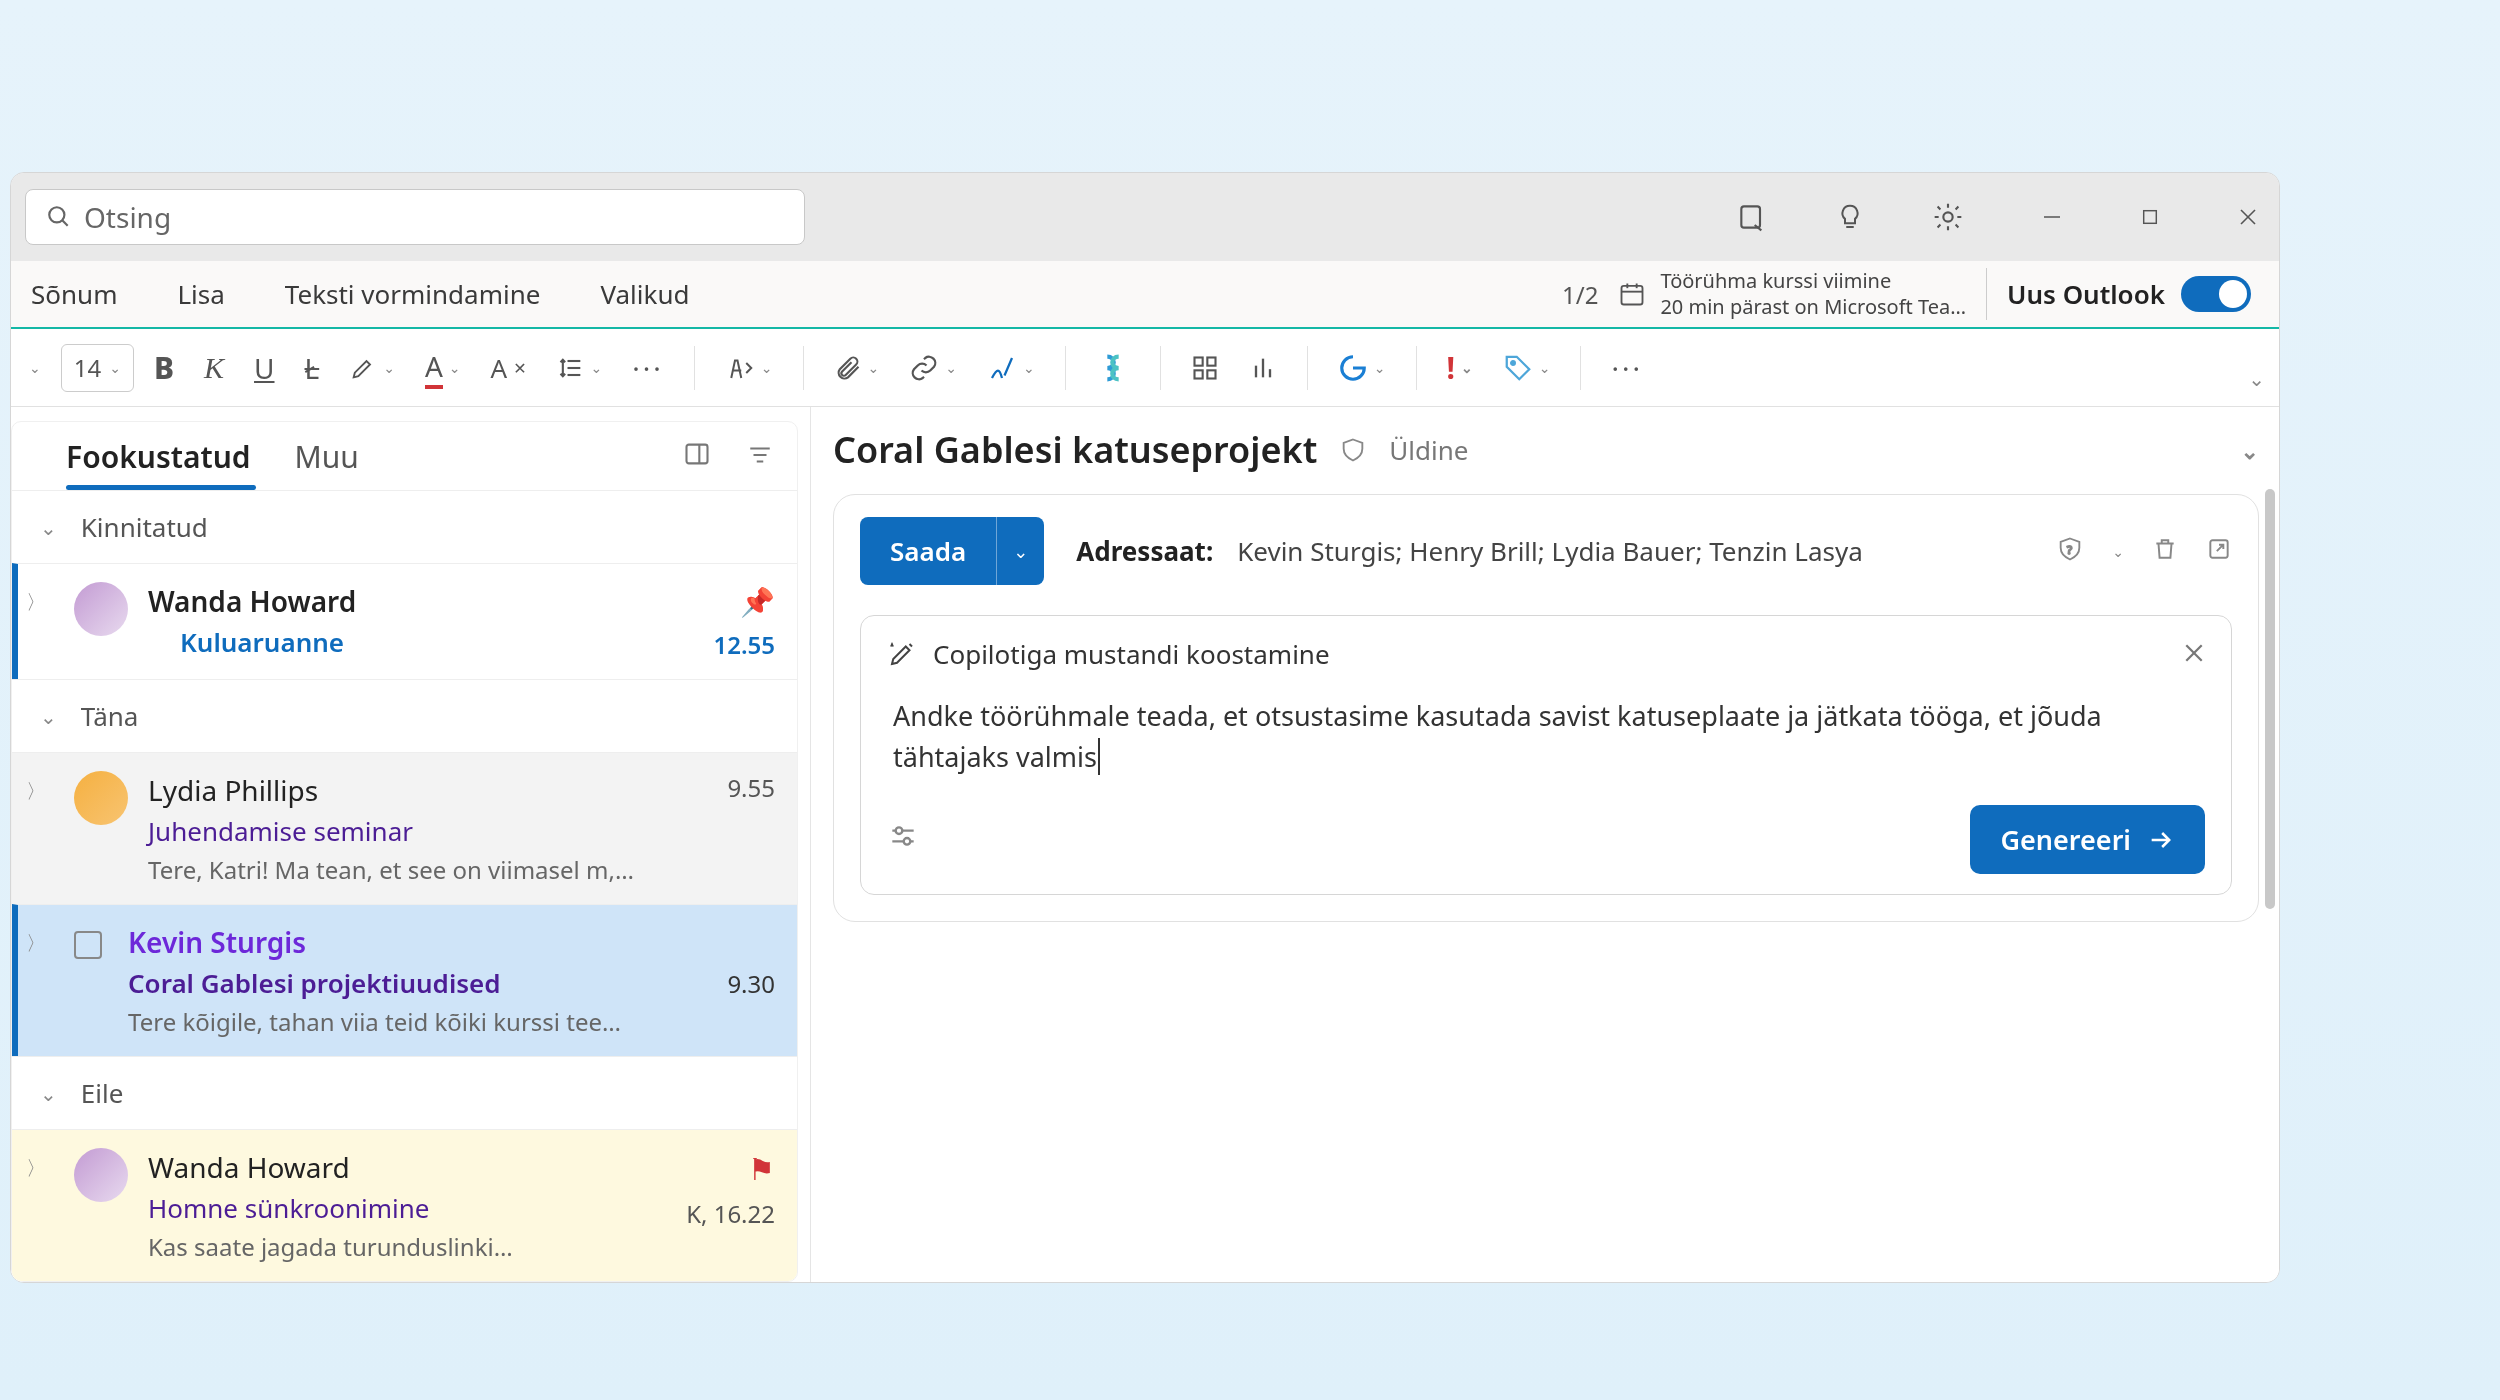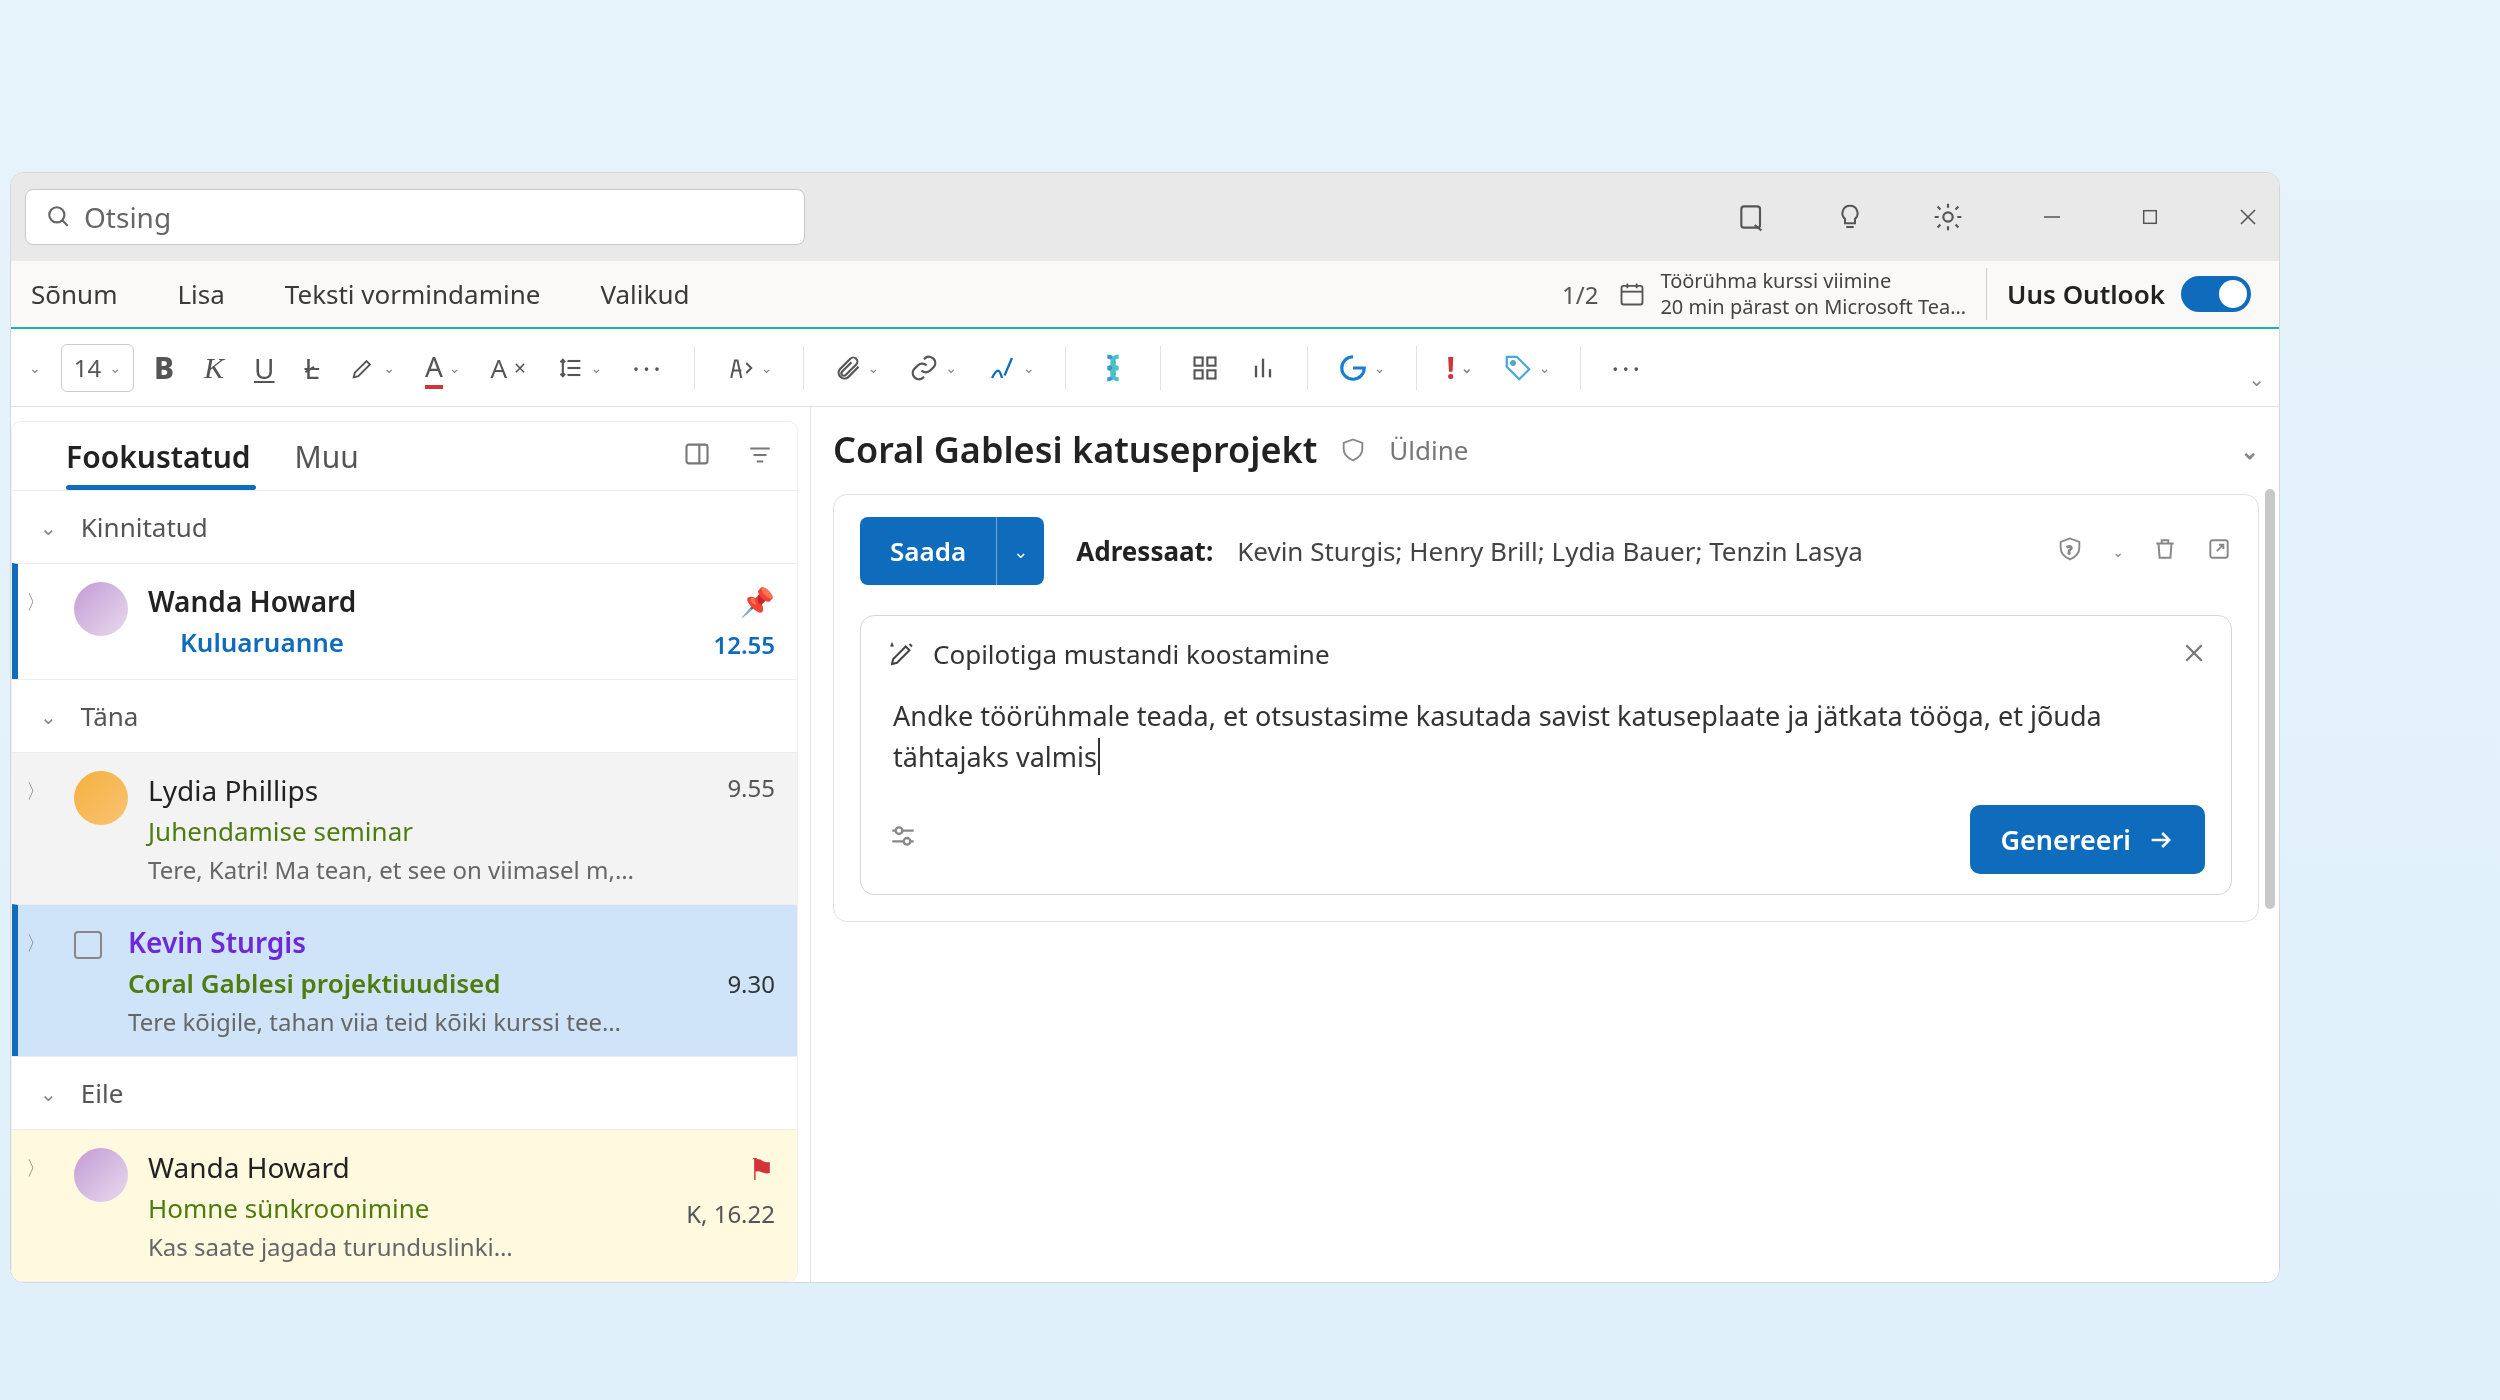--- a/index.html
+++ b/index.html
@@ -81,35 +81,35 @@
   .mail-item.unread-bar { border-left:6px solid #0f6cbd; padding-left:8px;}
   .mail-item.flagged { background:#fef9df; }
   .mail-item.hover { background:#f3f3f3;}
   .expand-col { width:28px; display:flex; align-items:flex-start; padding-top:6px; color:#888; font-size:20px;}
   .avatar { width:54px; height:54px; border-radius:50%; flex-shrink:0; }
   .av-purple { background: linear-gradient(135deg,#c39bd3,#e8daef); }
   .av-orange { background: linear-gradient(135deg,#f5b041,#f8c471); }
   .mail-body { flex:1; min-width:0;}
   .mail-sender { font-size:28px; color:#222;}
   .mail-sender.unread { font-weight:600; color:#6d28d9;}
-  .mail-subject { font-size:26px; color:#4d7c0f; margin-top:4px;}
+  .mail-subject { font-size:26px; color:#4c1d95; margin-top:4px;}
   .mail-subject.unread { font-weight:600; color:#0f6cbd;margin-left:32px;}
   .mail-subject.bold { font-weight:600;}
   .mail-preview { font-size:24px; color:#666; margin-top:4px; white-space:nowrap; overflow:hidden; text-overflow:ellipsis;}
   .mail-meta { display:flex; flex-direction:column; align-items:flex-end; gap:8px; font-size:24px; color:#555;}
   .pin { color:#0f6cbd; font-size:28px;}
   .time-blue { color:#0f6cbd; font-weight:600; font-size:24px;}
   .flag { color:#d13438; font-size:30px;}
   .checkbox { width:28px; height:28px; border:2px solid #888; border-radius:4px; margin-top:8px;}
 
   .reading { flex:1; padding:18px 20px 0 22px; position:relative; background:#fff;}
   .read-header { display:flex; align-items:center; gap:22px; padding-bottom:20px; font-size:36px; font-weight:600; color:#222;}
   .read-header .sub { font-size:26px; font-weight:400; color:#777;}
   .read-header .chev-r { margin-left:auto; color:#888;}
-  .compose-card { border:1px solid #e1e1e1; border-radius:14px; padding:0; overflow:hidden;}
+  .compose-card { border:1px solid #e1e1e1; border-radius:22px; padding:0; overflow:hidden;}
   .compose-top { display:flex; align-items:center; gap:24px; padding:22px 26px; }
   .send-btn { display:flex; align-items:stretch; border-radius:8px; overflow:hidden; }
   .send-main { background:#0f6cbd; color:#fff; font-size:26px; font-weight:600; padding:16px 30px; cursor:pointer;}
   .send-drop { background:#0f6cbd; color:#fff; padding:16px 16px; border-left:1px solid rgba(255,255,255,0.4); cursor:pointer; display:flex; align-items:center;}
   .to-label { font-size:26px; font-weight:700; color:#222; margin-left:8px;}
   .to-values { font-size:26px; color:#444;}
   .compose-icons { margin-left:auto; display:flex; gap:28px; color:#777; align-items:center;}
 
   .copilot-box { margin:8px 26px 26px 26px; border:1px solid #d6d6d6; border-radius:14px; padding:20px 26px; }
   .copilot-head { display:flex; align-items:center; gap:16px; font-size:26px; color:#333; }

